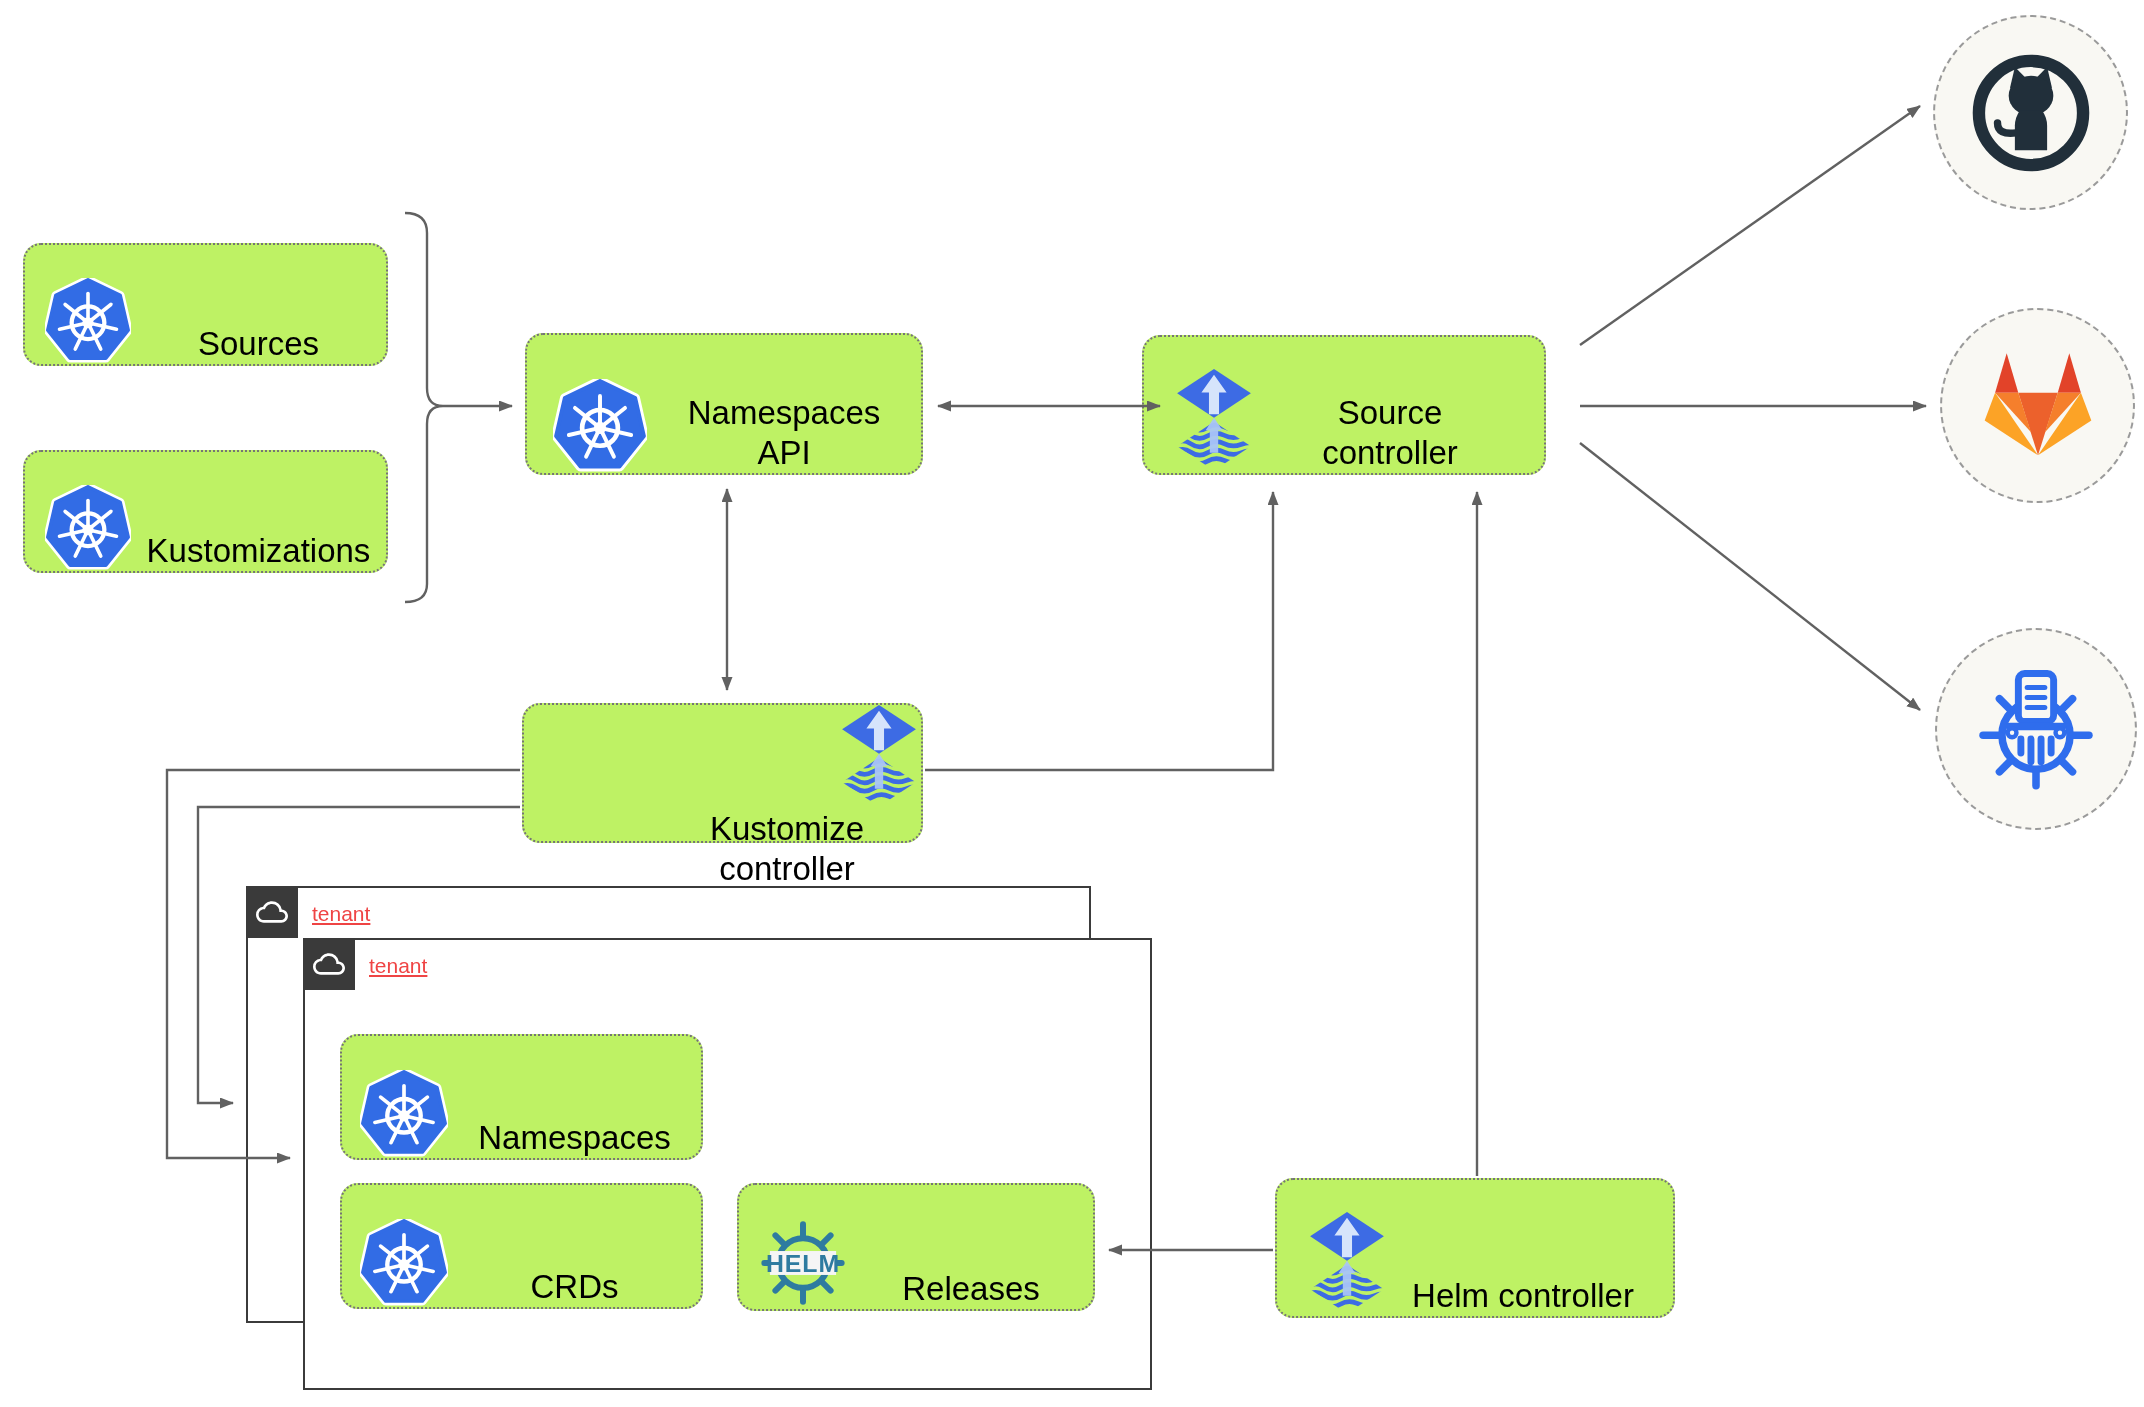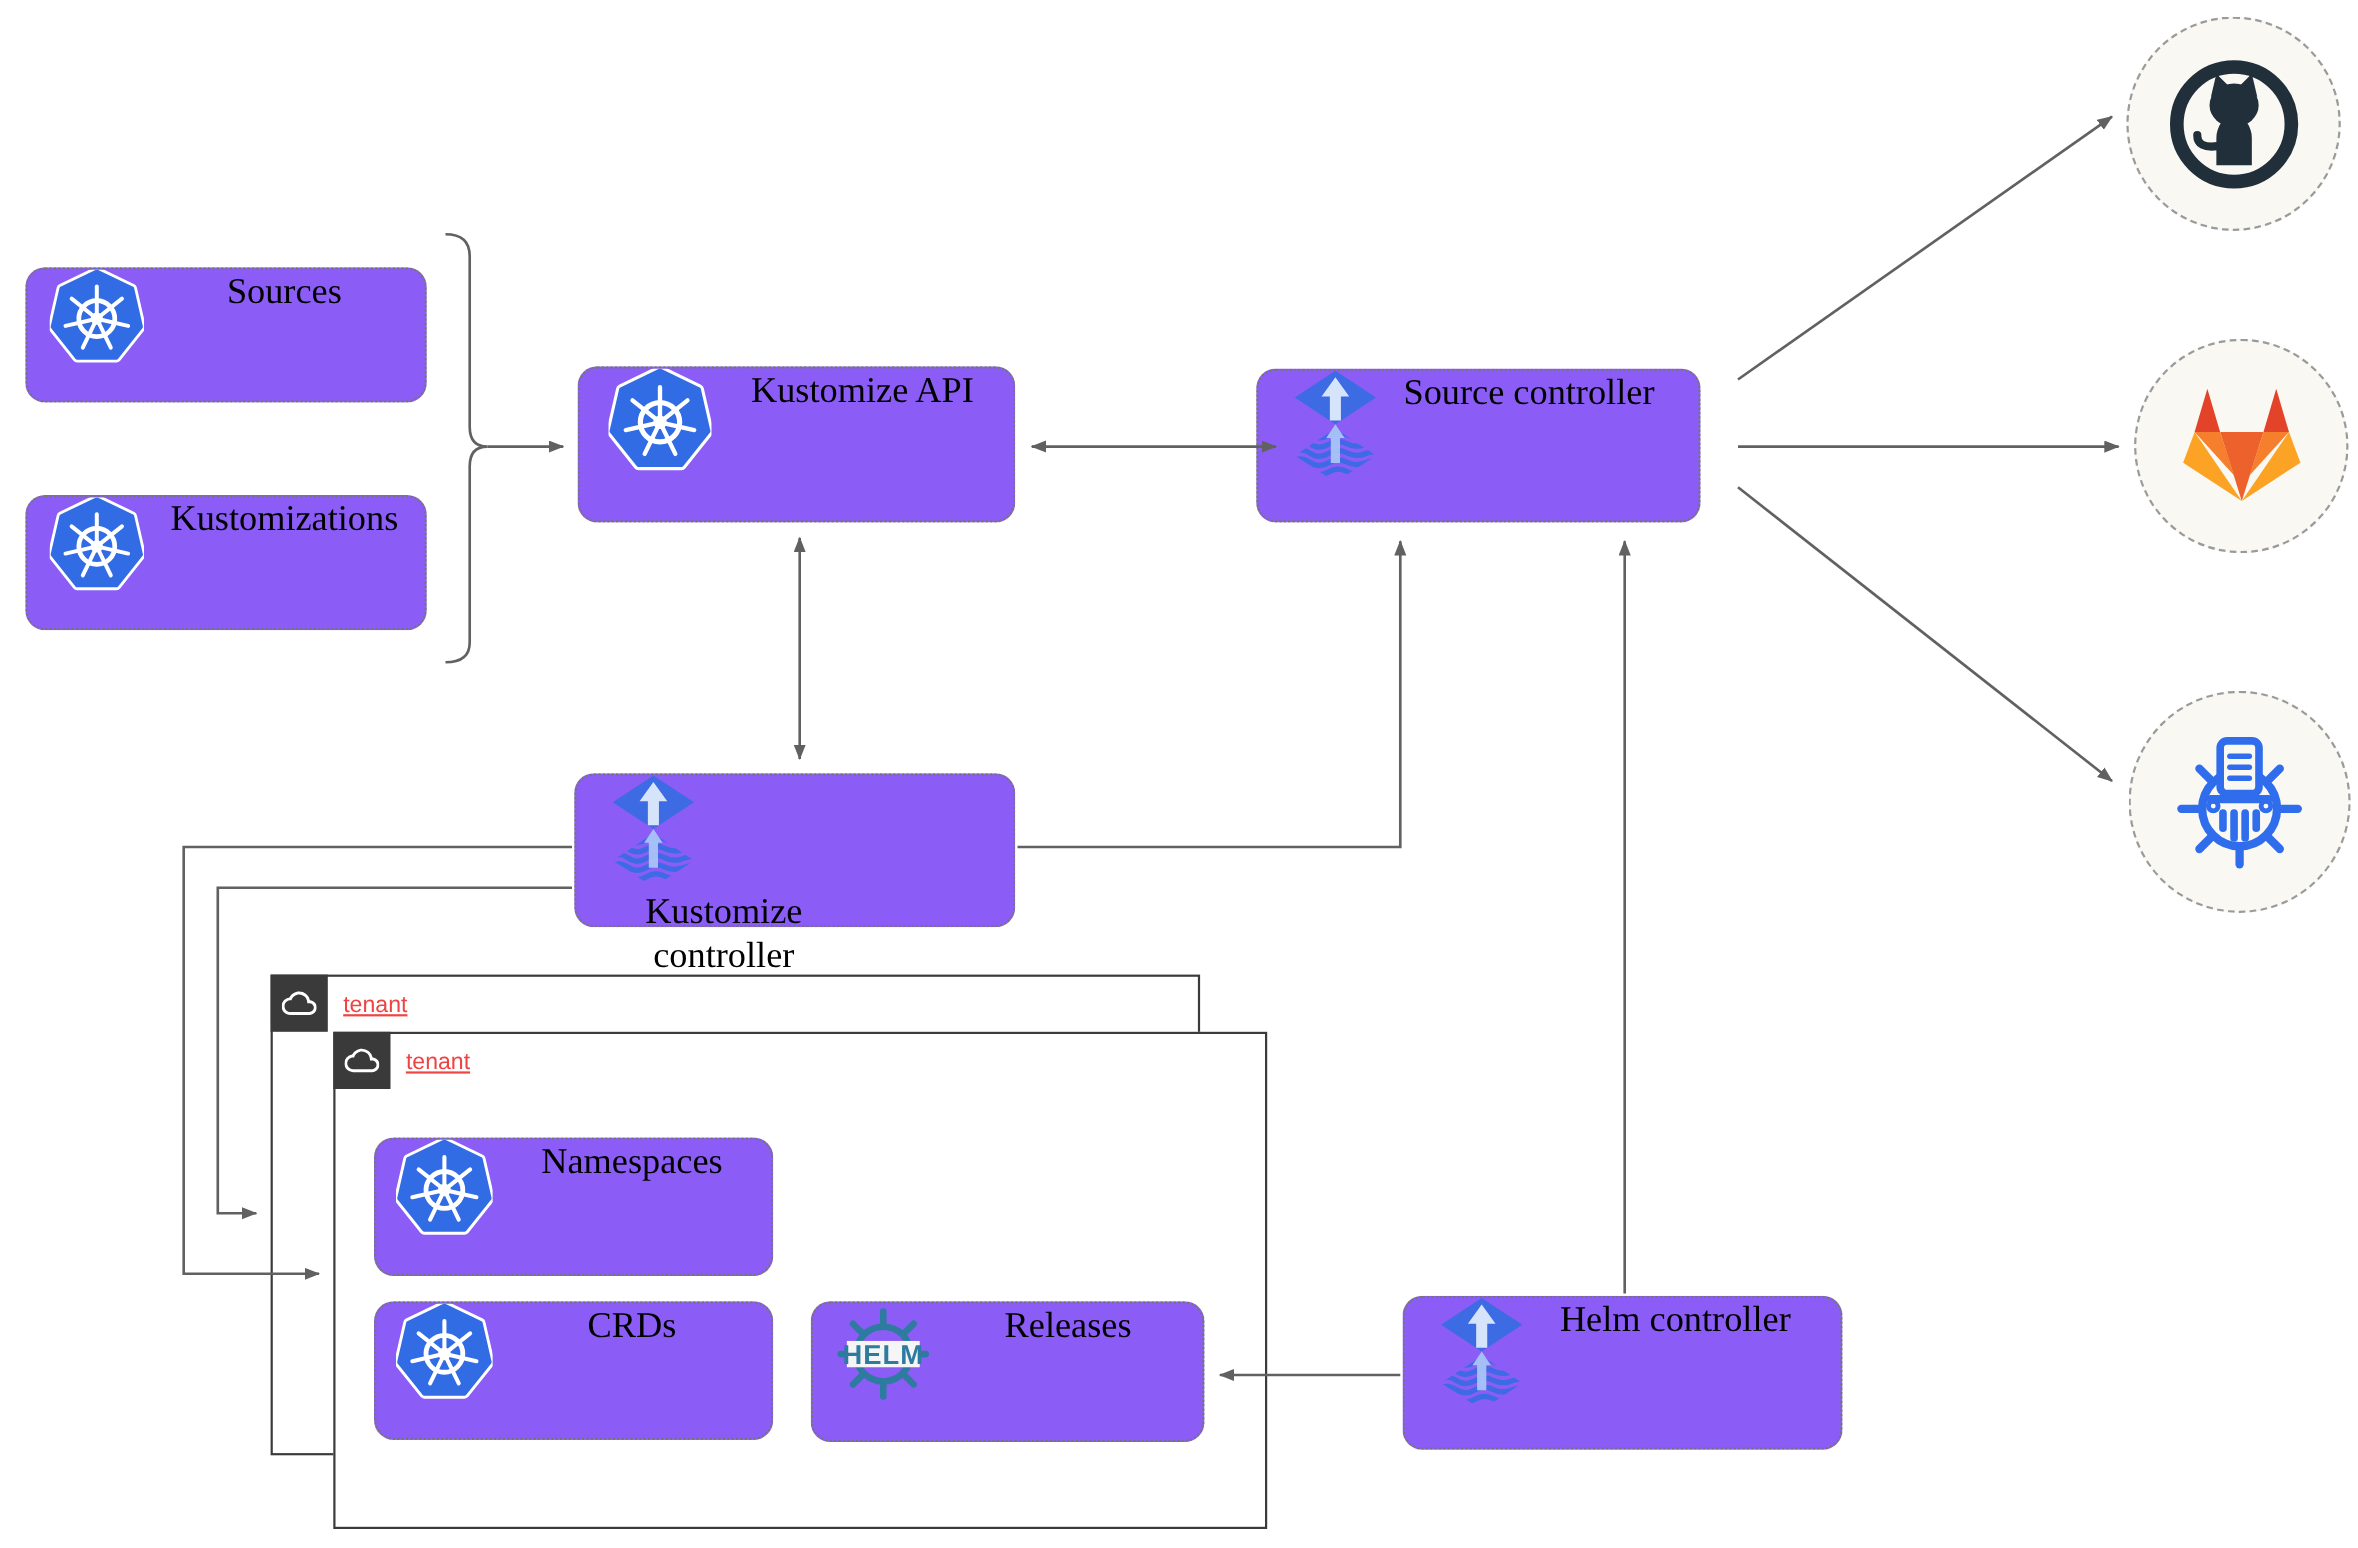--- a/index.html
+++ b/index.html
@@ -1,22 +1,22 @@
 <!DOCTYPE html>
 <html><head>
 <meta charset="utf-8">
 <style>
   html,body{margin:0;padding:0;background:#ffffff;}
   #stage{
     position:relative;width:2144px;height:1407px;background:#ffffff;overflow:hidden;
     font-family:"Liberation Sans","DejaVu Sans",sans-serif;color:#000;
   }
   .node{
-    position:absolute;background:#8b5cf6;border:2px dotted #757575;border-radius:18px;
-    display:flex;align-items:flex-start;box-sizing:border-box;font-family:Liberation Serif, serif;
+    position:absolute;background:#bef264;border:2px dotted #757575;border-radius:18px;
+    display:flex;align-items:flex-end;box-sizing:border-box;
   }
   .node .icon{flex:0 0 auto;display:flex;align-items:center;justify-content:center;}
   .node .lbl{
     flex:1 1 auto;text-align:center;font-size:33px;line-height:1.22;color:#000;
     padding:0 14px;white-space:pre-line;
   }
   .tenant{
     position:absolute;background:#ffffff;border:2px solid #3b3b3b;box-sizing:border-box;
   }
   .tenant .tag{
@@ -179,21 +179,21 @@
       </span>
     <span class="lbl">Kustomizations</span>
   </div>
 
   <div class="node zs" style="left:525px;top:333px;width:398px;height:142px;">
     <span class="icon" style="margin-left:26px;">
       <svg width="94" height="94" viewBox="0 0 100 100">
           <use href="#sym-k8s"></use>
         </svg>
       </span>
-    <span class="lbl">Kustomize API</span>
+    <span class="lbl">Namespaces API</span>
   </div>
 
   <div class="node zs" style="left:1142px;top:335px;width:404px;height:140px;">
     <span class="icon" style="margin-left:28px;">
       <svg width="84" height="104" viewBox="0 0 100 124">
           <use href="#sym-flux"></use>
         </svg>
       </span>
     <span class="lbl" style="max-width:240px;">Source controller</span>
   </div>

